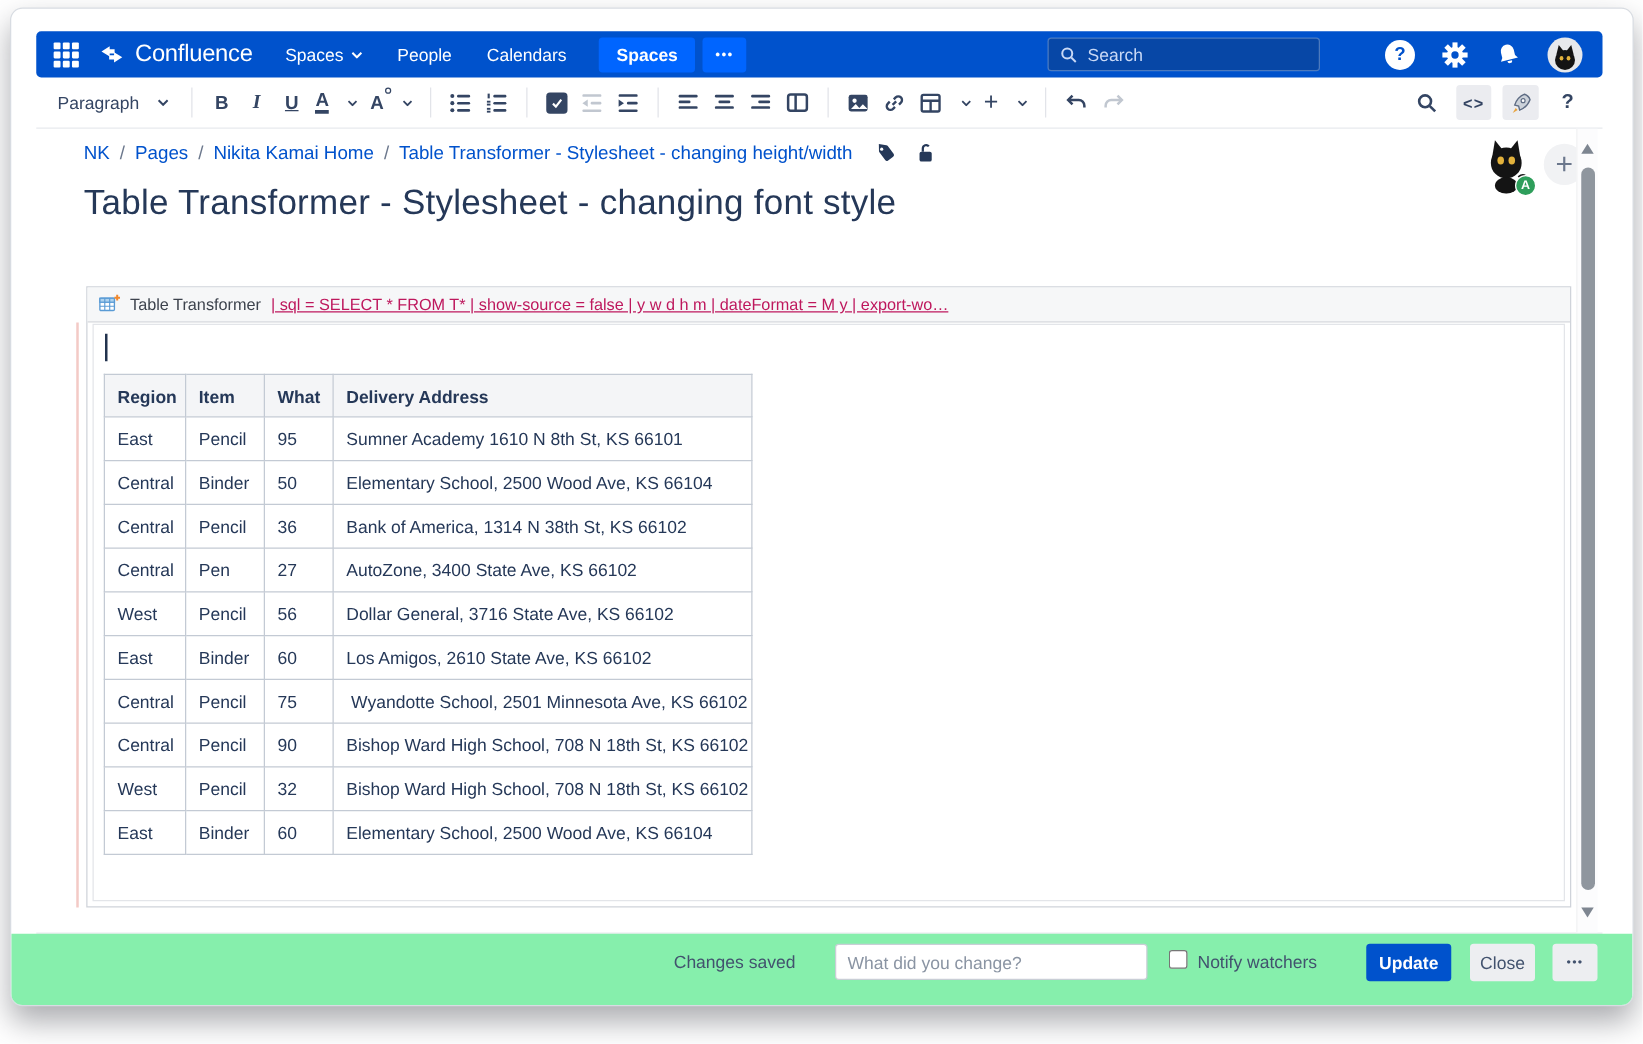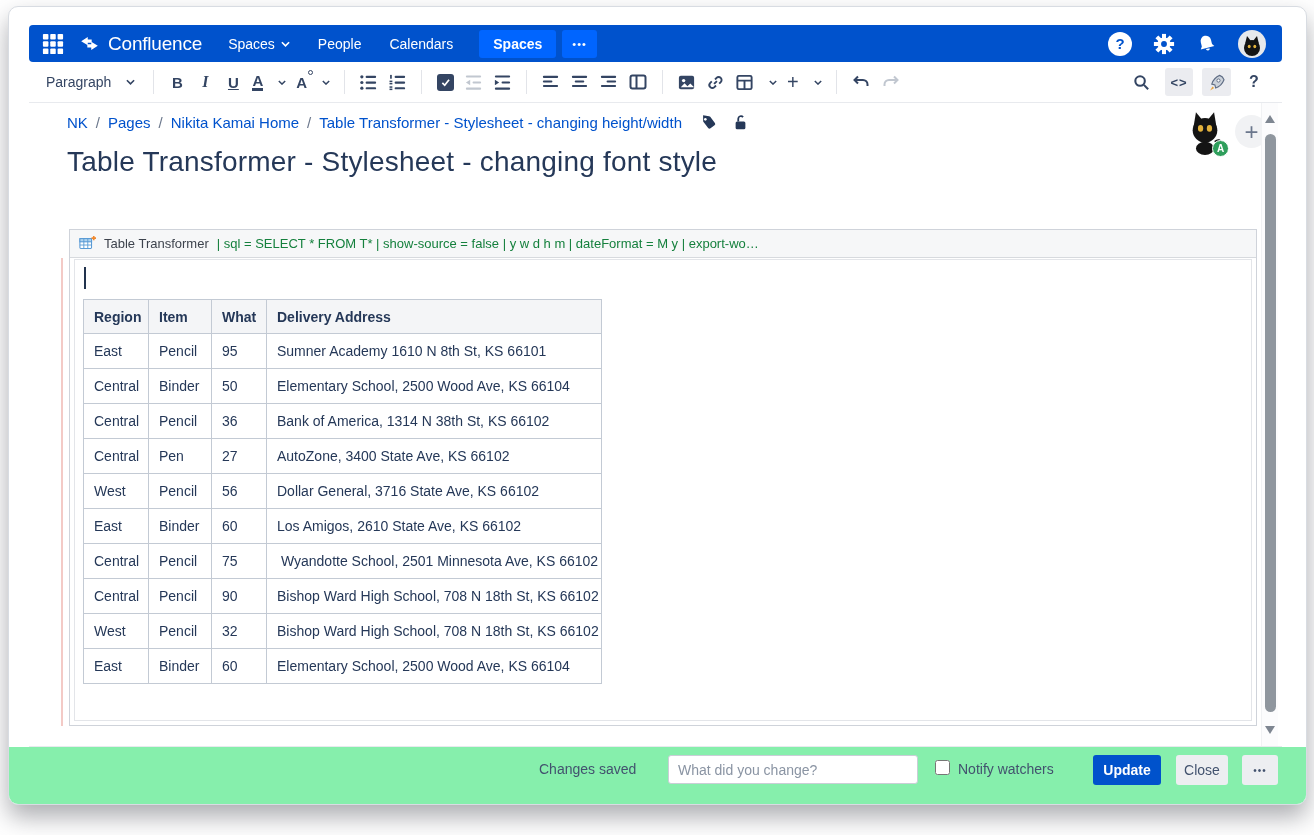--- a/index.html
+++ b/index.html
@@ -106,21 +106,21 @@
   }
   
   .macro-left-strip { position:absolute; left:52px; top:251px; width:2px; height:468px; background:#f3cac6; }
   .macro { position:absolute; left:60px; top:222px; width:1188px; height:497px; border:1px solid #cfd3da; background:#fff; }
   .macro-header {
     height:28px; background:var(--macro-header-bg,#F6F7F8); border-bottom:1px solid #d7dade;
     display:flex; align-items:center; gap:8px; padding:0 9px; font-size:13px;
     white-space:nowrap; overflow:hidden; cursor:pointer;
   }
   .macro-name { color:#3d434d; }
-  .macro-params { color:#15803d; overflow:hidden; text-overflow:ellipsis; }
+  .macro-params { color:#be185d; overflow:hidden; text-overflow:ellipsis;text-decoration:underline; }
   .macro-body { position:absolute; top:29px; left:4px; right:4px; bottom:4px; border:1px solid #e3e5e9; background:#fff; }
   .caret { position:absolute; left:9px; top:7px; width:2px; height:22px; background:#22334e; }
   
   .data-table {
     position:absolute; left:74px; top:292px; border-collapse:collapse;
     table-layout:fixed; width:518px; font-size:14px; color:#253858;
   }
   .data-table th, .data-table td {
     border:1px solid var(--table-border,#C3CAD4); text-align:left;
     padding:0 10px; white-space:pre; overflow:hidden;
@@ -201,20 +201,29 @@
       <span class="nav-item">
         <span>People</span>
       </span>
       <span class="nav-item">
         <span>Calendars</span>
       </span>
     </div>
     <button class="btn-create">Spaces</button>
     <button class="btn-nav-more">•••</button>
     <div class="nav-spacer"></div>
+    <div class="nav-search">
+      <span>
+        <svg width="16" height="16" viewBox="0 0 20 20" fill="none">
+            <circle cx="8.5" cy="8.5" r="5" stroke="#c9d9f6" stroke-width="2"></circle>
+            <path d="M12.5 12.5l4.5 4.5" stroke="#c9d9f6" stroke-width="2"></path>
+          </svg>
+      </span>
+      <input placeholder="Search" style="">
+    </div>
     <div class="nav-icons">
       <div class="help-circle">?</div>
       <span>
         <svg width="22" height="22" viewBox="-12 -12 24 24">
             <g fill="#fff">
               <rect x="-2.2" y="-11" width="4.4" height="22"></rect>
               <rect x="-2.2" y="-11" width="4.4" height="22" transform="rotate(45)"></rect>
               <rect x="-2.2" y="-11" width="4.4" height="22" transform="rotate(90)"></rect>
               <rect x="-2.2" y="-11" width="4.4" height="22" transform="rotate(135)"></rect>
               <circle r="7"></circle>

